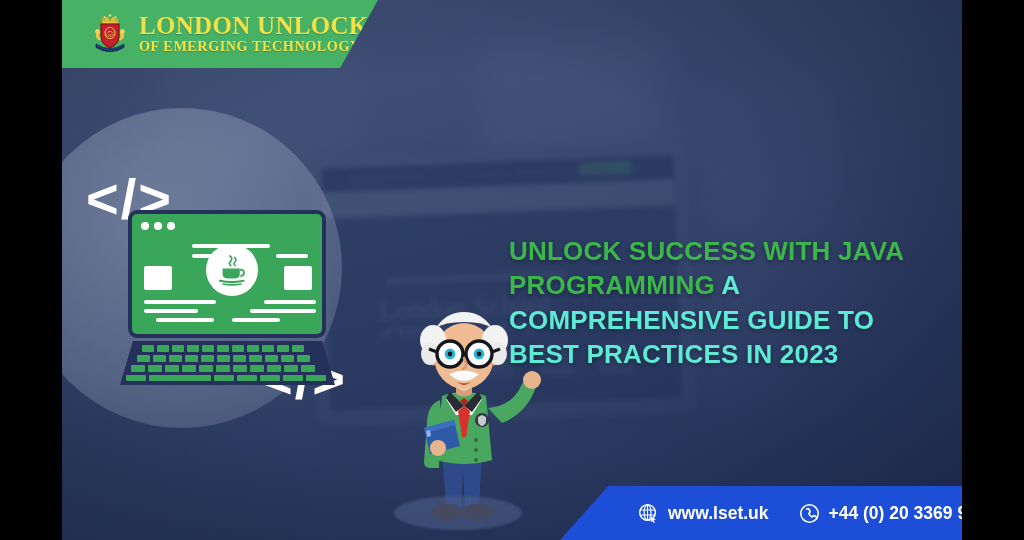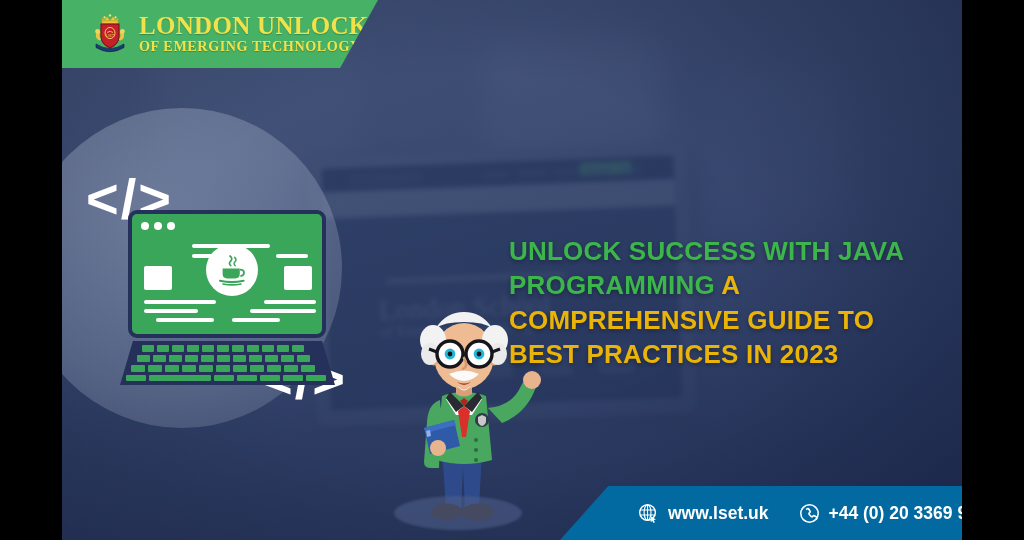--- a/index.html
+++ b/index.html
@@ -121,32 +121,32 @@
   .keyrow{position:absolute;display:flex;gap:3px;}
   .keyrow span{display:block;background:#3aa659;border-radius:1px;}
 
   
   .headline{
     position:absolute;left:447px;top:234px;width:432px;
     font-weight:bold;font-size:26px;line-height:1.32;letter-spacing:.2px;
     text-align:left;text-shadow:0 2px 4px rgba(0,0,0,.30);
   }
   .hl-green{color:#3cb54a;}
-  .hl-white{color:#eab308;}
+  .hl-white{color:#5eead4;}
 
   
   .prof{position:absolute;left:318px;top:300px;width:170px;height:240px;}
   .shadow-ellipse{
     position:absolute;left:14px;top:196px;width:128px;height:34px;border-radius:50%;
     background:rgba(78,96,140,.55);filter:blur(1px);
   }
 
   
   .footer{
-    position:absolute;left:498px;bottom:0;width:402px;height:54px;background:#0369a1;
+    position:absolute;left:498px;bottom:0;width:402px;height:54px;background:#1d4ed8;
     clip-path:polygon(12% 0, 100% 0, 100% 100%, 0 100%);
     display:flex;align-items:center;gap:30px;padding-left:78px;box-sizing:border-box;
   }
   .fitem{display:flex;align-items:center;gap:9px;color:#fff;font-size:17.5px;font-weight:bold;white-space:nowrap;}
   .fitem .ficon{width:21px;height:21px;flex:0 0 auto;display:block;}
 </style>
 </head>
 <body>
 
 <div id="stage">

